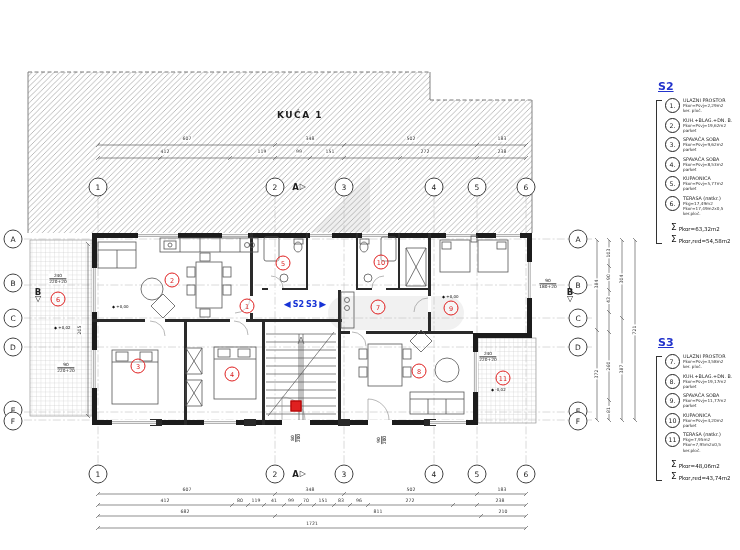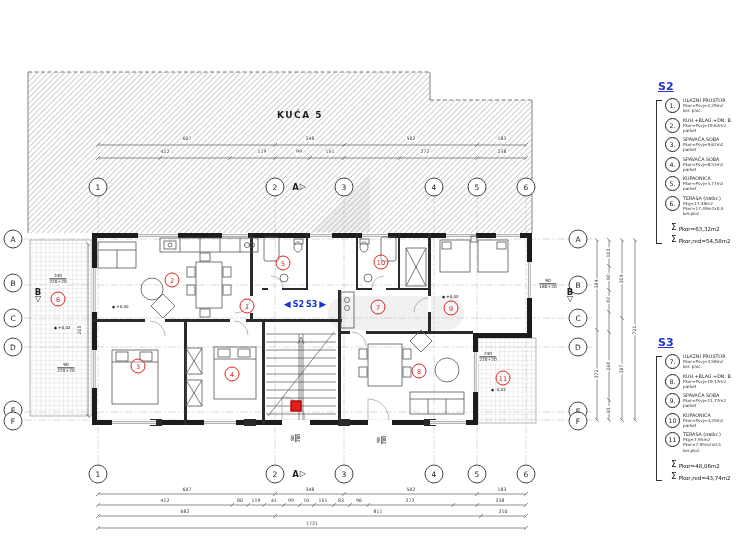--- a/index.html
+++ b/index.html
@@ -256,21 +256,21 @@
     <path d="M597 240V420M609 240V420M622 240V420M635 240V420"></path>
     <path d="M595 238l4 4M595 328l4 4M595 418l4 4"></path>
     <path d="M607 238l4 4M607 264l4 4M607 288l4 4M607 310l4 4M607 330l4 4M607 398l4 4M607 418l4 4"></path>
     <path d="M620 238l4 4M620 316l4 4M620 418l4 4"></path>
     <path d="M633 238l4 4M633 418l4 4"></path>
 
     <path d="M88 244V416M86 242l4 4M86 414l4 4"></path>
   </g>
 </svg>
 
-<div class="kuca" style="left:300px;top:115px">KUĆA 5</div>
+<div class="kuca" style="left:300px;top:115px">KUĆA 1</div>
 
 <div class="gb" style="left:98px;top:187px">1</div>
 <div class="gb" style="left:275px;top:187px">2</div>
 <div class="gb" style="left:344px;top:187px">3</div>
 <div class="gb" style="left:434px;top:187px">4</div>
 <div class="gb" style="left:477px;top:187px">5</div>
 <div class="gb" style="left:526px;top:187px">6</div>
 
 <div class="gb" style="left:98px;top:474px">1</div>
 <div class="gb" style="left:275px;top:474px">2</div>

